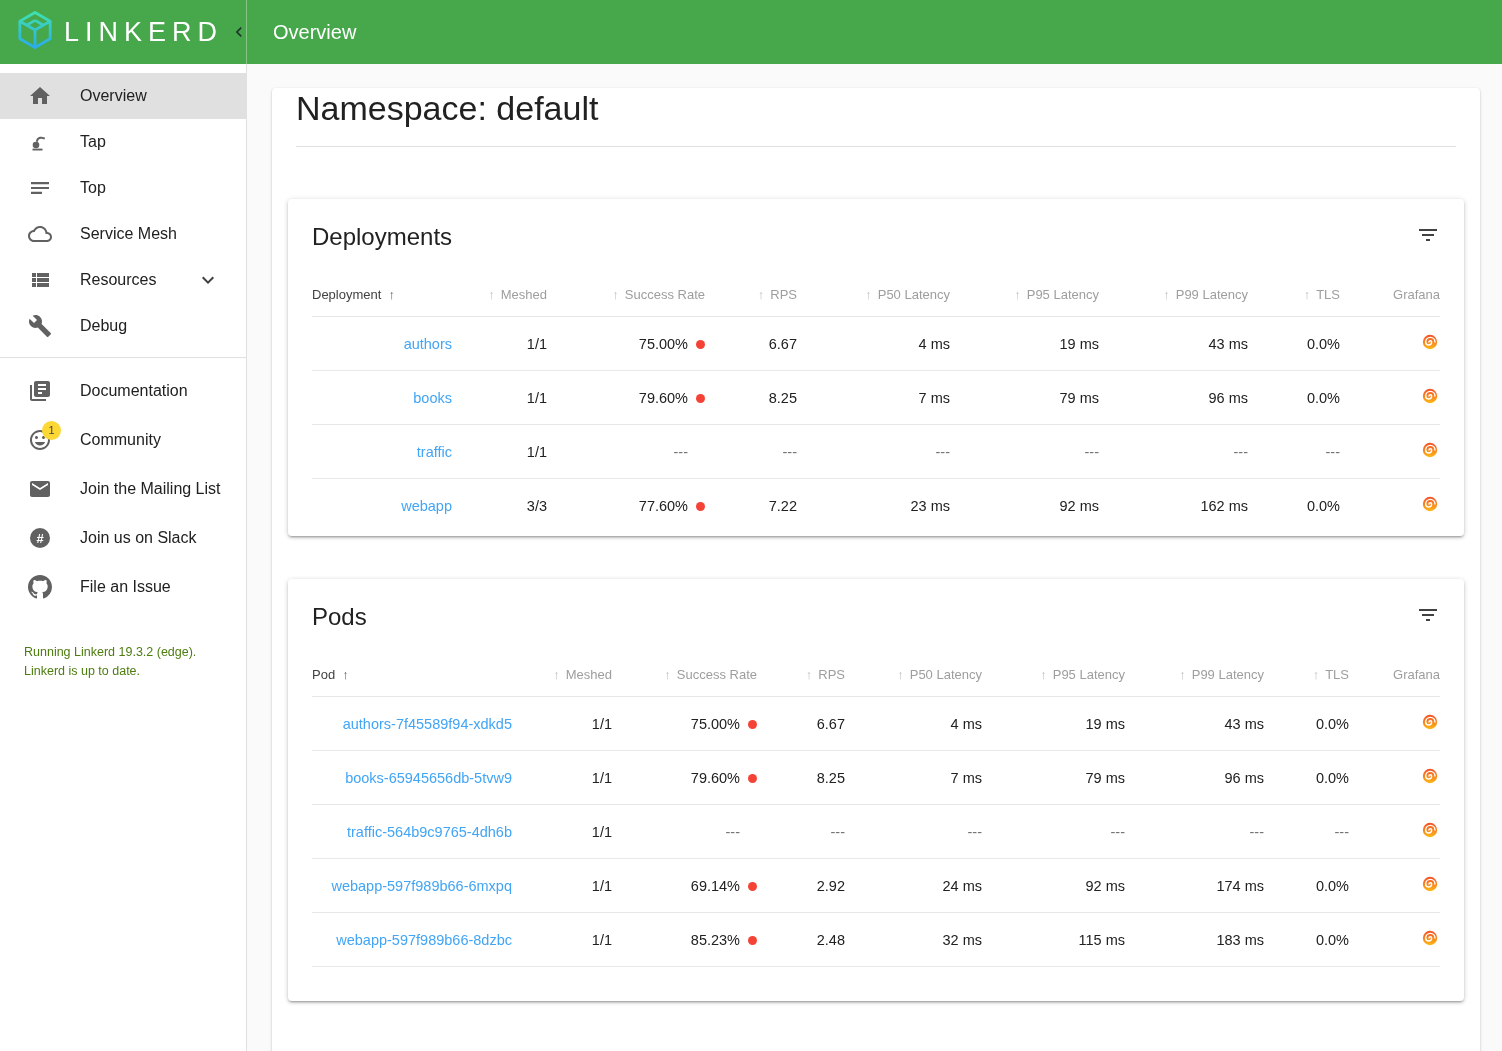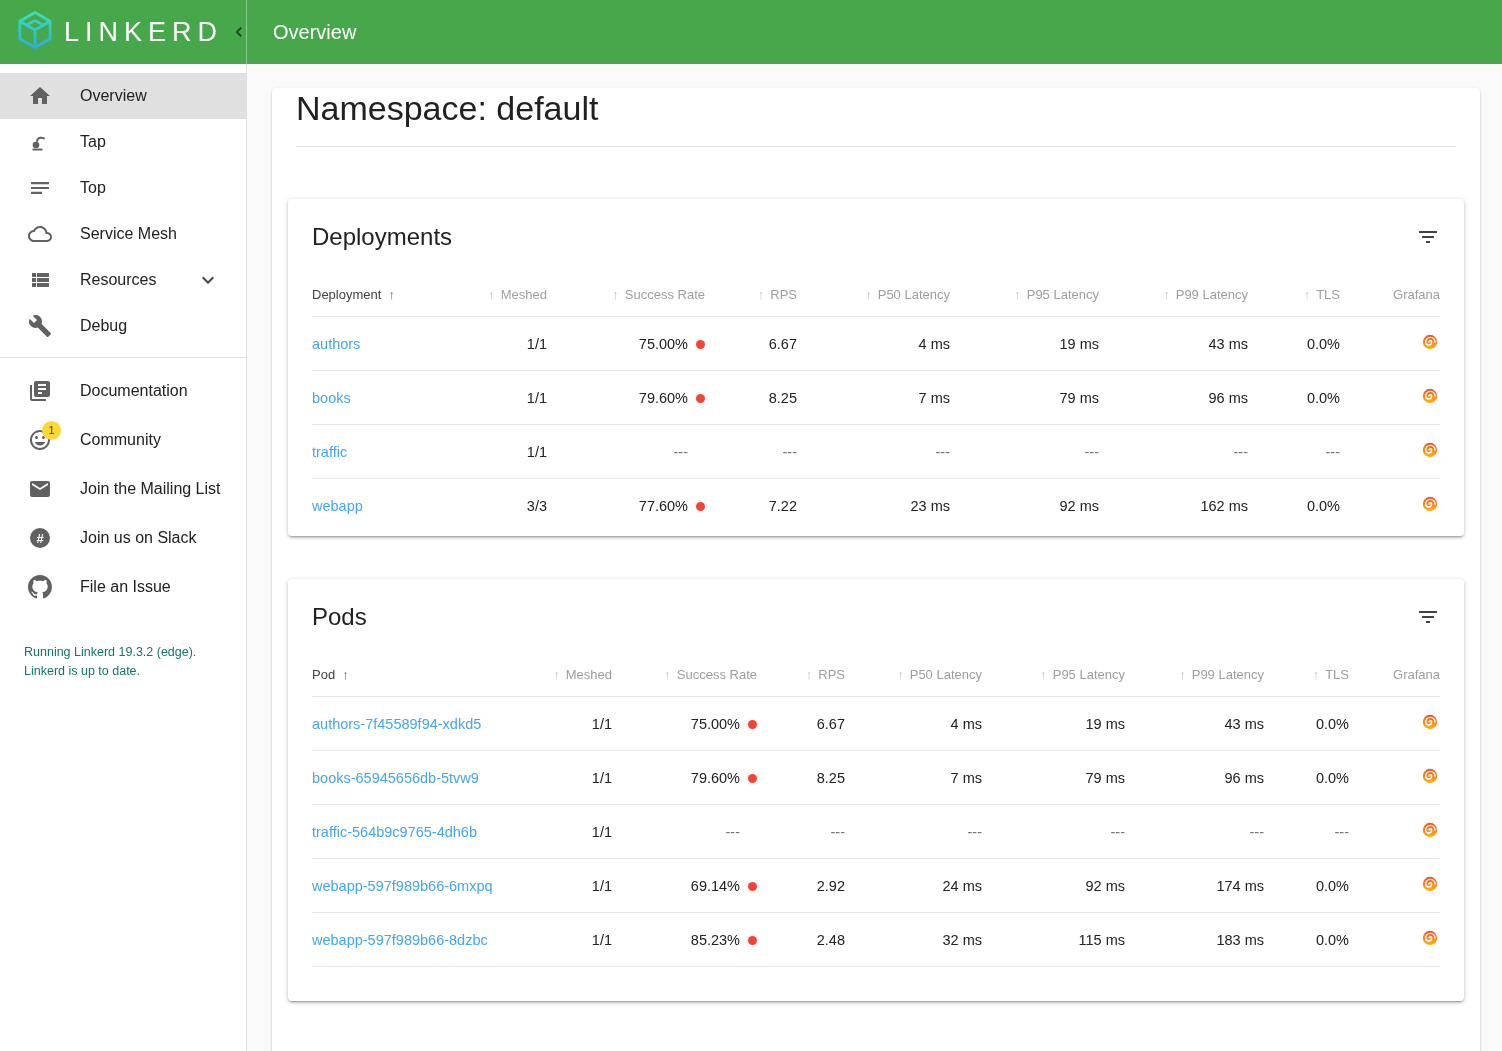--- a/index.html
+++ b/index.html
@@ -26,21 +26,21 @@
   .side-item.active { background:#e0e0e0; }
   .side-icon { width:24px; height:24px; color:#616161; position:relative; flex:none; }
   .side-icon svg { width:24px; height:24px; fill:currentColor; display:block; }
   .side-label { margin-left:28px; font-size:16px; color:#212121; }
   .side-expand { margin-left:auto; margin-right:26px; width:24px; height:24px; color:#424242; }
   .side-expand svg { width:24px; height:24px; fill:currentColor; }
   .side-divider { border:none; border-top:1px solid #e0e0e0; margin:8px 0; }
   .side-badge { position:absolute; top:-7px; right:-9px; width:19px; height:19px;
     border-radius:50%; background:#fdd835; color:#424242; font-size:11px;
     display:flex; align-items:center; justify-content:center; }
-  .side-footer { padding:32px 24px 0; font-size:12.5px; color:#0f766e; line-height:1.5; }
+  .side-footer { padding:32px 24px 0; font-size:12.5px; color:#4d7c0f; line-height:1.5; }
 
   
   .main { position:absolute; left:248px; top:64px; width:1254px; bottom:0; overflow:hidden; }
   .panel { margin:24px 22px 0 24px; background:#fff; border-radius:4px;
     box-shadow:0 1px 3px rgba(0,0,0,.2), 0 1px 1px rgba(0,0,0,.14), 0 2px 1px -1px rgba(0,0,0,.12);
     padding-bottom:40px; min-height:1100px; }
   .panel-header { display:flex; align-items:center; padding:20px 24px 18px; }
   .ns-label { font-size:15px; color:#212121; }
   .flex-spacer { flex:1; }
   .pill { border:1px solid #4caf50; color:#4caf50; border-radius:16px;
@@ -48,34 +48,34 @@
   .chev-btn { margin-left:14px; width:28px; height:28px; color:#616161; cursor:pointer;
     display:flex; align-items:center; justify-content:center; }
   .chev-btn svg { width:24px; height:24px; fill:currentColor; }
   .ns-title { font-size:34px; font-weight:400; color:#212121; margin:14px 24px 0; line-height:40px; }
   .ns-divider { border:none; border-top:1px solid #e0e0e0; margin:18px 24px 0; }
 
   .table-card { margin:52px 16px 0; background:#fff; border-radius:4px;
     box-shadow:0 1px 5px rgba(0,0,0,.2), 0 2px 2px rgba(0,0,0,.14), 0 3px 1px -2px rgba(0,0,0,.12);
     padding:24px 24px 4px; }
   .table-card.second { margin-top:43px; }
-  .card-head { display:flex; align-items:center; }
+  .card-head { display:flex; }
   .card-title { font-size:24px; font-weight:400; color:#212121; }
   .filter-btn { margin-left:auto; width:24px; height:24px; color:#424242; cursor:pointer; }
   .filter-btn svg { width:24px; height:24px; fill:currentColor; }
 
   table { width:1128px; border-collapse:collapse; margin-top:24px; table-layout:fixed; }
   th { font-size:13px; color:#9e9e9e; font-weight:400; text-align:right;
     padding:12px 0 14px; white-space:nowrap; }
   th.first { text-align:left; color:#424242; font-weight:500; }
   .arr { color:#bdbdbd; font-size:13px; margin-right:6px; }
   .arr-active { color:#616161; font-size:13px; margin-left:7px; }
   td { font-size:14.5px; color:#212121; text-align:right; padding:15px 0;
     border-top:1px solid #e8e8e8; white-space:nowrap; }
-  td.name-cell { text-align:left;margin-left:24px; }
+  td.name-cell { text-align:right;margin-left:24px; }
   td a.row-link { color:#42a5f5; text-decoration:none; cursor:pointer; }
   td .dash { color:#757575; }
   .dot { display:inline-block; width:9px; height:9px; border-radius:50%;
     margin-left:8px; background:transparent; }
   .dot.alert { background:#f44336; }
   .graf-link { display:inline-block; width:20px; height:20px; cursor:pointer; }
   .graf-link svg { width:20px; height:20px; display:block; }
 </style>
 </head>
 <body>

